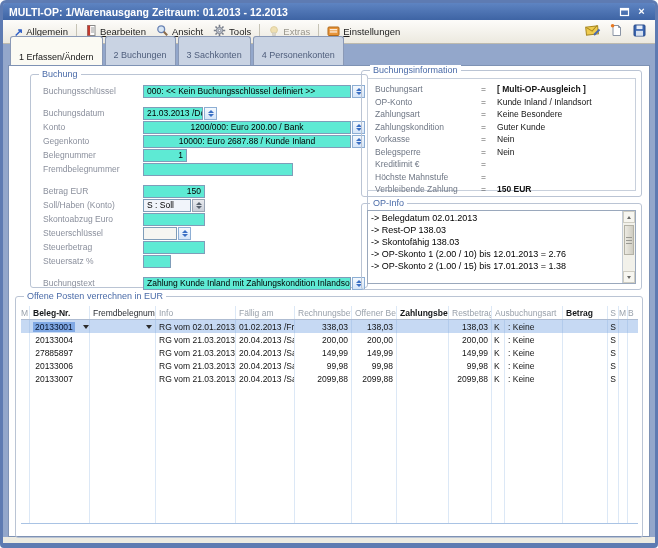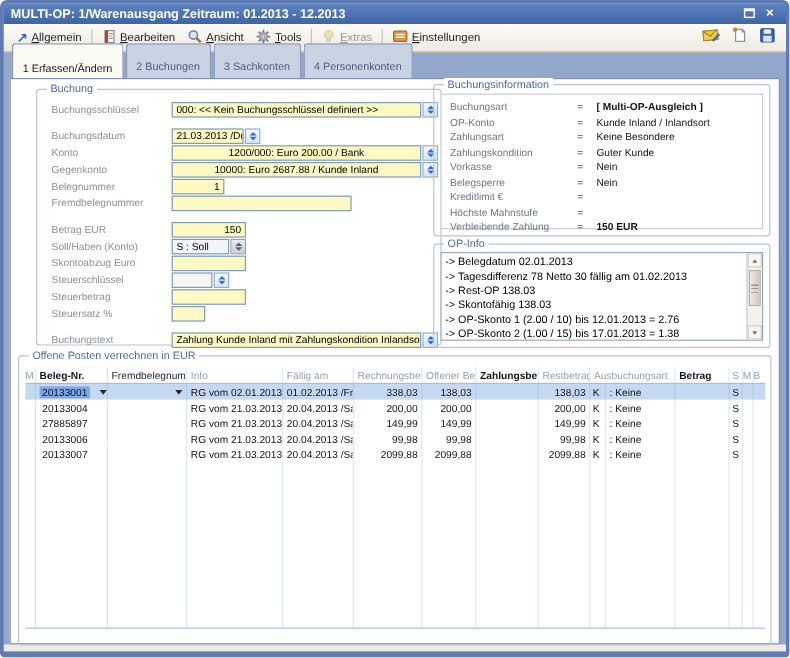--- a/index.html
+++ b/index.html
@@ -43,21 +43,21 @@
   .gb-title { position:absolute; top:-6px; left:8px; background:#fff; padding:0 3px; font-size:9px; color:#4A6BA8; z-index:3; white-space:nowrap; }
   .gb-buchung { left:6px; top:8px; width:338px; height:214px; padding-top:9px;margin-left:15px; }
   .gb-binfo  { left:352px; top:4px;  width:281px; height:127px; }
   .gb-opinfo { left:352px; top:137px; width:281px; height:87px; }
   .gb-table  { left:6px; top:230px; width:628px; height:242px; }
 
   
   .frow { display:flex; align-items:center; height:14px; padding-left:12px; }
   .frow.gap { margin-top:8px; }
   .flabel { width:100px; flex:0 0 100px; font-size:8.5px; color:#8A8F9C; white-space:nowrap; }
-  .tb { border:1px solid #7F9DB9; background:#fef9c3; height:13px; font-size:8.5px; color:#000;
+  .tb { border:1px solid #7F9DB9; background:#5eead4; height:13px; font-size:8.5px; color:#000;
     padding:0 3px; display:flex; align-items:center; white-space:nowrap; overflow:hidden; }
   .tb.right { justify-content:flex-end; }
   .tb.center { justify-content:center; }
   .combo { display:flex; align-items:center; }
   .spin { width:13px; height:13px; flex:0 0 13px; border:1px solid #8DAED4; background:linear-gradient(#F4F9FE,#D5E5F8);
     margin-left:1px; display:flex; flex-direction:column; align-items:center; justify-content:center; gap:1px; }
   .tri-up  { width:0; height:0; border-left:3px solid transparent; border-right:3px solid transparent; border-bottom:3px solid #3A6FC4; }
   .tri-dn  { width:0; height:0; border-left:3px solid transparent; border-right:3px solid transparent; border-top:3px solid #3A6FC4; }
   .spin.gray { border-color:#9AA4B4; background:linear-gradient(#E9EBEF,#C9CED8); }
   .spin.gray .tri-up { border-bottom-color:#59626F; }
@@ -397,21 +397,20 @@
               <span class="ival bold">150 EUR</span>
             </div>
         </div>
       </div>
 
       <div class="gb gb-opinfo">
         <span class="gb-title">OP-Info</span>
         <div class="opinfo-box">
           <div class="op-lines">
             <div class="op-line">-&gt; Belegdatum 02.01.2013</div>
-            <div class="op-line">-&gt; Tagesdifferenz 78 Netto 30 fällig am 01.02.2013</div>
             <div class="op-line">-&gt; Rest-OP 138.03</div>
             <div class="op-line">-&gt; Skontofähig 138.03</div>
             <div class="op-line">-&gt; OP-Skonto 1 (2.00 / 10) bis 12.01.2013 = 2.76</div>
             <div class="op-line">-&gt; OP-Skonto 2 (1.00 / 15) bis 17.01.2013 = 1.38</div>
 
           </div>
           <div class="vscroll">
             <div class="sb-btn">
                 <span class="tri-up"></span>
               </div>

